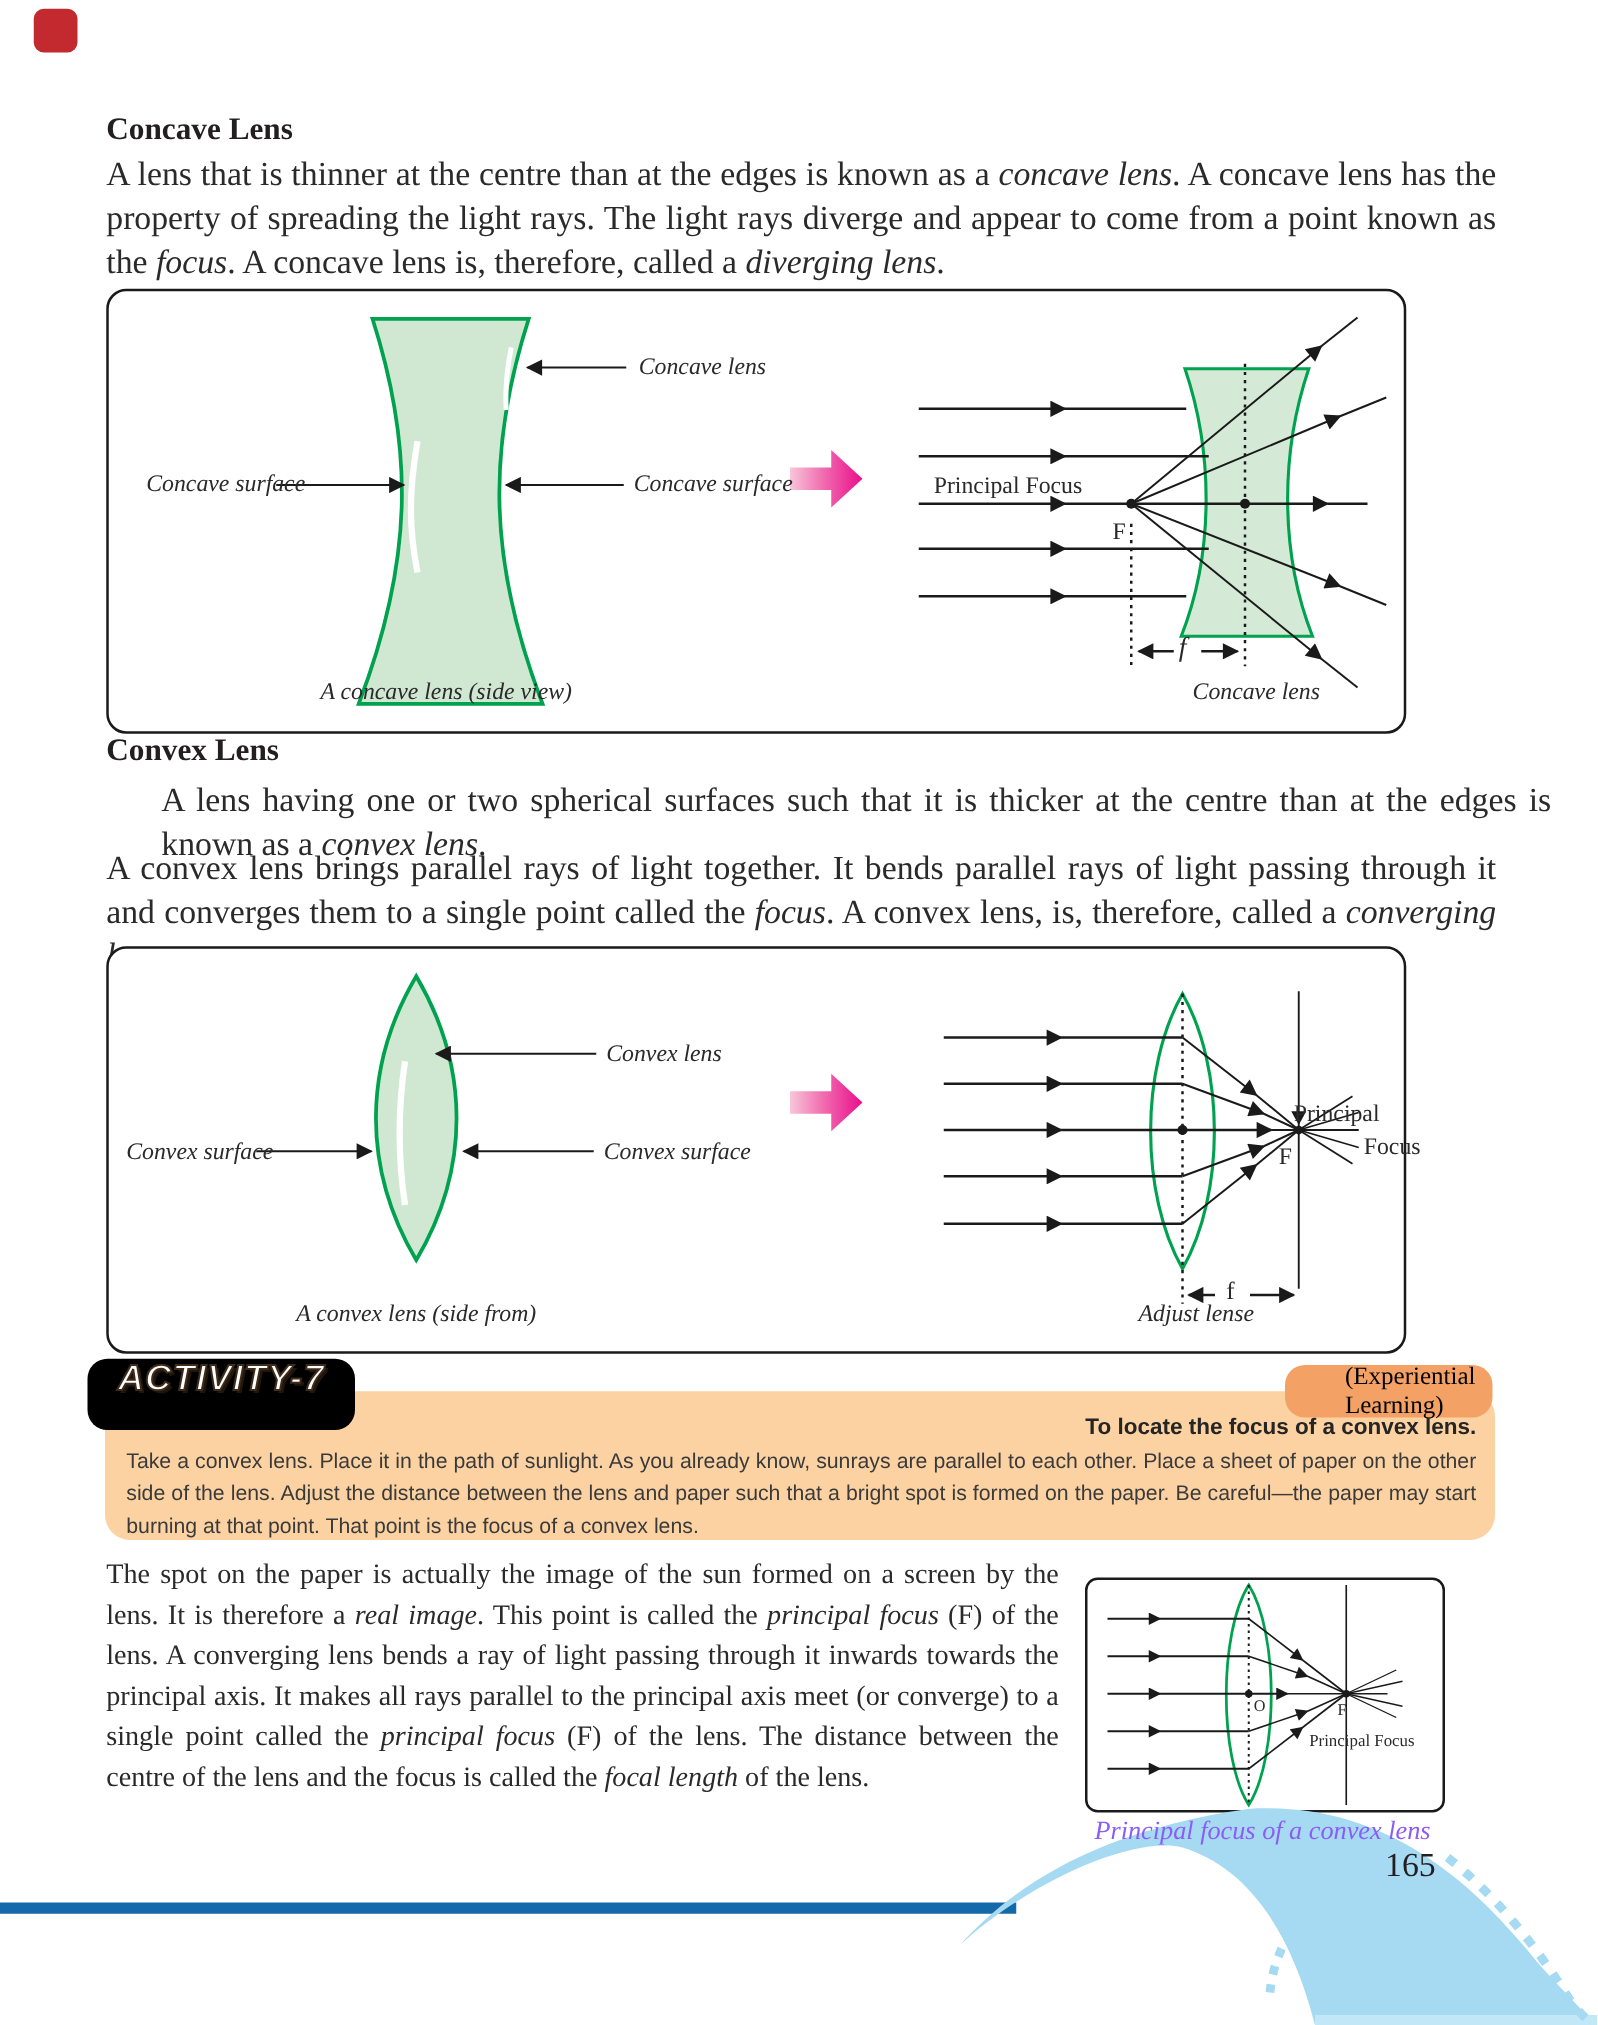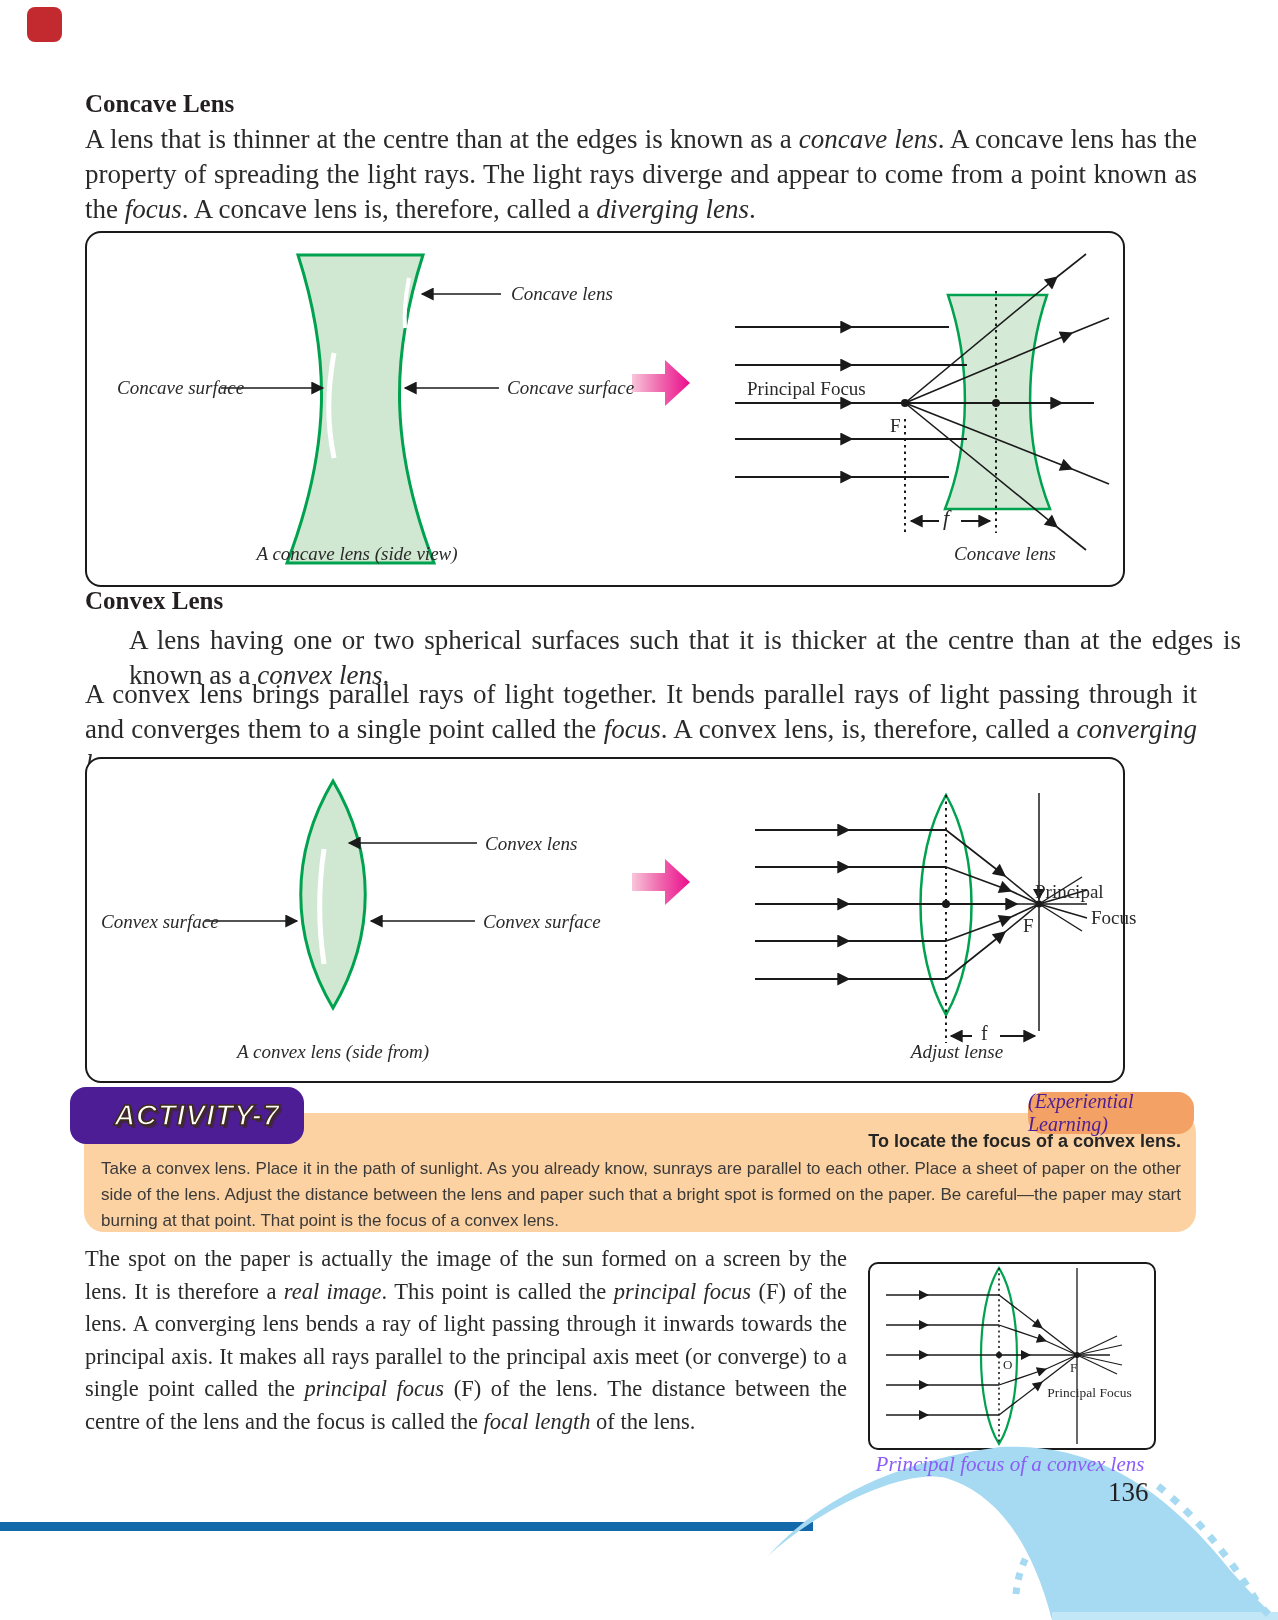--- a/index.html
+++ b/index.html
@@ -5,26 +5,26 @@
   html,body{margin:0;padding:0;}
   body{width:1278px;height:1620px;position:relative;background:#ffffff;overflow:hidden;
        font-family:"Liberation Serif", serif;color:#262223;}
   .abs{position:absolute;}
   .h1{font-size:25px;font-weight:bold;color:#231f20;}
   .para{font-size:27px;line-height:35px;text-align:justify;color:#2b2a2a;}
   .figbox{border:2.5px solid #1a1a1a;border-radius:16px;background:#fff;}
   .figlabel{font-size:19px;font-style:italic;color:#2b2a2a;white-space:nowrap;}
   .figserif{font-size:19px;color:#2b2a2a;white-space:nowrap;}
   .figcap{font-size:19px;font-style:italic;color:#2b2a2a;text-align:center;}
-  .badge{background:#4c1d95;border-radius:16px;display:flex;align-items:center;justify-content:center;padding-left:20px;}
+  .badge{background:#000000;border-radius:16px;display:flex;justify-content:center;}
   .badge span{font-family:"Liberation Sans",sans-serif;font-size:29px;font-weight:bold;font-style:italic;
       color:#ffffff;letter-spacing:1px;-webkit-text-stroke:1.6px #3f2b1a;
       text-shadow:2.5px 2.5px 0 rgba(60,40,20,.55);}
   .tab{background:#f3a164;border-radius:16px;display:flex;align-items:center;justify-content:center;}
-  .tab span{font-size:20px;font-style:italic;color:#4c1d95;}
+  .tab span{font-size:20px;color:#000000;padding-left:48px;}
   .panel{background:#fcd2a2;border-radius:20px;}
   .act-head{font-family:"Liberation Sans",sans-serif;font-size:18px;font-weight:bold;color:#252525;text-align:right;}
   .act-body{font-family:"Liberation Sans",sans-serif;font-size:17px;line-height:26px;color:#3a3a3a;text-align:justify;}
   .pagenum{font-size:27px;color:#231f20;}
   svg{position:absolute;left:0;top:0;}
   .lbl{position:absolute;}
 </style>
 </head>
 <body>
 
@@ -229,13 +229,13 @@
 <div class="abs" style="left:0;top:1522px;width:813px;height:9px;background:#1469aa;"></div>
 
 <svg class="abs" style="left:700px;top:1430px;" width="578" height="190" viewBox="0 0 578 190">
   <path d="M 68,126 C 105,85 170,35 300,17 C 400,12 470,65 530,140 C 548,160 565,178 578,190 L 352,190 C 330,105 292,62 246,48 C 205,38 120,78 68,126 Z" fill="#a5daf2"></path>
   <rect x="352" y="182" width="226" height="8" fill="#c2e8f7"></rect>
   <path d="M 458,56 C 495,85 528,125 556,170 C 563,180 570,186 575,190" stroke="#a5daf2" stroke-width="7" stroke-dasharray="8 10" fill="none"></path>
   <path d="M 342,104 C 326,122 318,142 316,164" stroke="#a5daf2" stroke-width="7" stroke-dasharray="7 8" fill="none"></path>
 </svg>
 
 <div class="abs figcap" style="left:868px;top:1452px;width:284px;font-size:21px;color:#8b5cf6;">Principal focus of a convex lens</div>
-<div class="abs pagenum" style="left:1108px;top:1477px;">136</div>
+<div class="abs pagenum" style="left:1108px;top:1477px;">165</div>
 
 </body></html>

